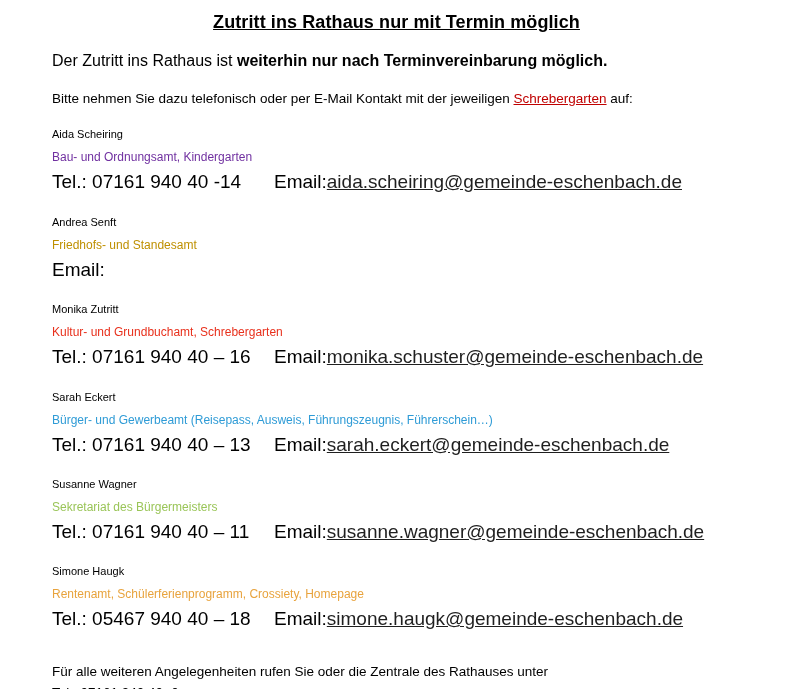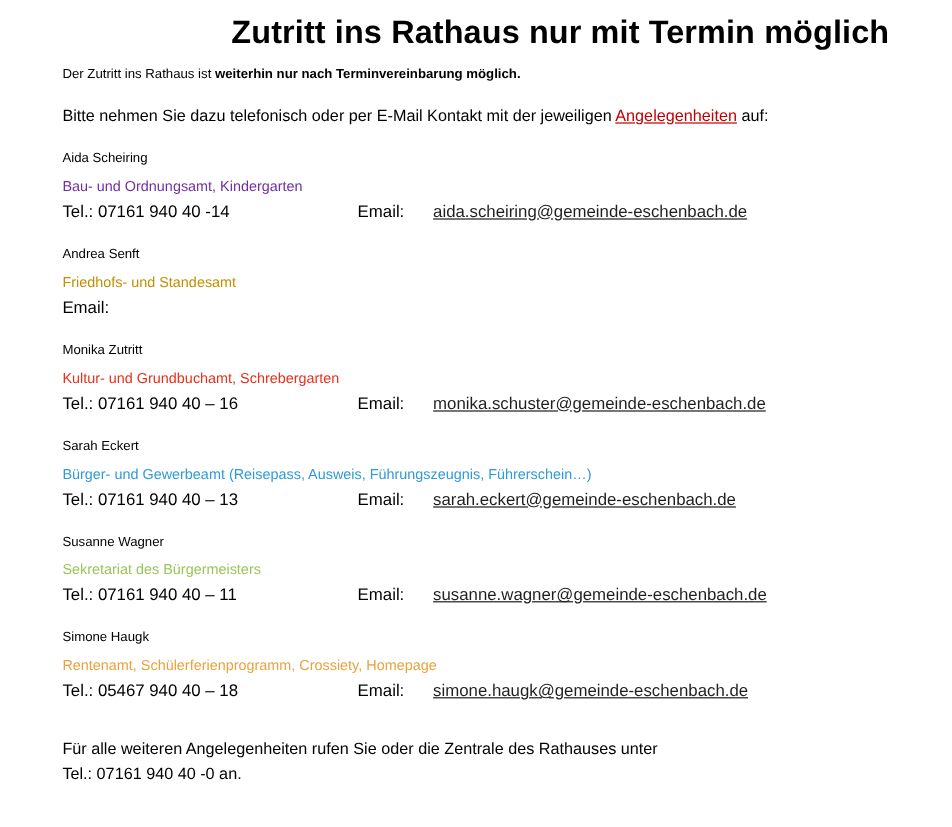--- a/index.html
+++ b/index.html
@@ -15,29 +15,30 @@
     overflow: hidden;
   }
   .page {
     position: relative;
     width: 793px;
     height: 689px;
     box-sizing: border-box;
     padding: 0 52px;
   }
   .doc-title {
-    text-align: right;
-    font-size: 27px;
+    text-align: center;
+    font-size: 18px;
     font-weight: bold;
+    text-decoration: underline;
     margin: 6px 0 0 0;
     padding-top: 6px;
     letter-spacing: 0.1px;
   }
   .intro {
-    font-size: 11px;
+    font-size: 16px;
     line-height: 1.5;
   }
   .intro .bold {
     font-weight: bold;
   }
   .intro-2 {
     margin-top: 16px;
     font-size: 13.5px;
     line-height: 1.5;
   }
@@ -53,24 +54,23 @@
     line-height: 1.45;
   }
   .contact .role {
     font-size: 12px;
     font-weight: normal;
     line-height: 1.5;
     margin-top: 5px;
   }
   .contact .row {
     margin-top: 2px;
-    font-size: 14px;
+    font-size: 19px;
     line-height: 1.5;
     display: flex;
-    gap: 24px;
   }
   .contact .tel {
     width: 222px;
     flex: 0 0 222px;
   }
   .contact .email-label {
     white-space: nowrap;
   }
   .email-link {
     color: #1f1f1f;
@@ -88,21 +88,21 @@
 
 <div class="page">
 
   <h1 class="doc-title">Zutritt ins Rathaus nur mit Termin möglich</h1>
 
   <p class="intro">
     <span>Der Zutritt ins Rathaus ist </span><span class="bold">weiterhin nur nach Terminvereinbarung möglich.</span>
   </p>
 
   <p class="intro-2">
-    <span>Bitte nehmen Sie dazu telefonisch oder per E-Mail Kontakt mit der jeweiligen </span><a class="link-red" href="#">Angelegenheiten</a><span> auf:</span>
+    <span>Bitte nehmen Sie dazu telefonisch oder per E-Mail Kontakt mit der jeweiligen </span><a class="link-red" href="#">Schrebergarten</a><span> auf:</span>
   </p>
 
   <div class="contacts">
 
     <div class="contact">
       <div class="name">Aida Scheiring</div>
       <div class="role" style="color:#7030a0">Bau- und Ordnungsamt, Kindergarten</div>
       <div class="row">
         <span class="tel">Tel.: 07161 940 40 -14</span>
         <span class="email-label">Email: </span>

